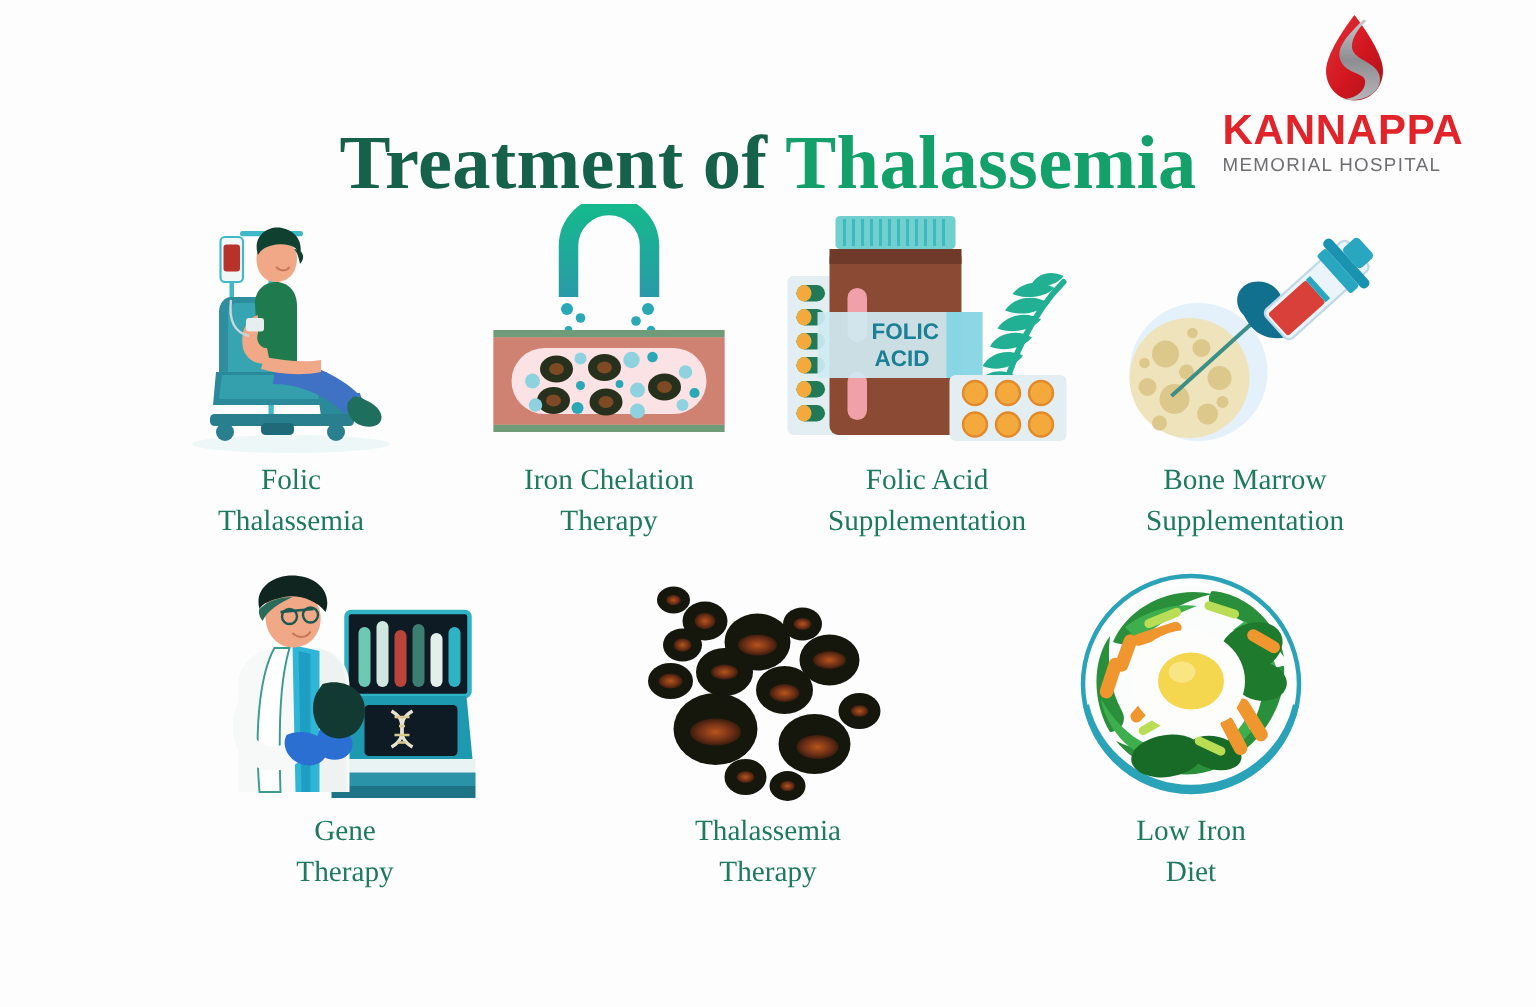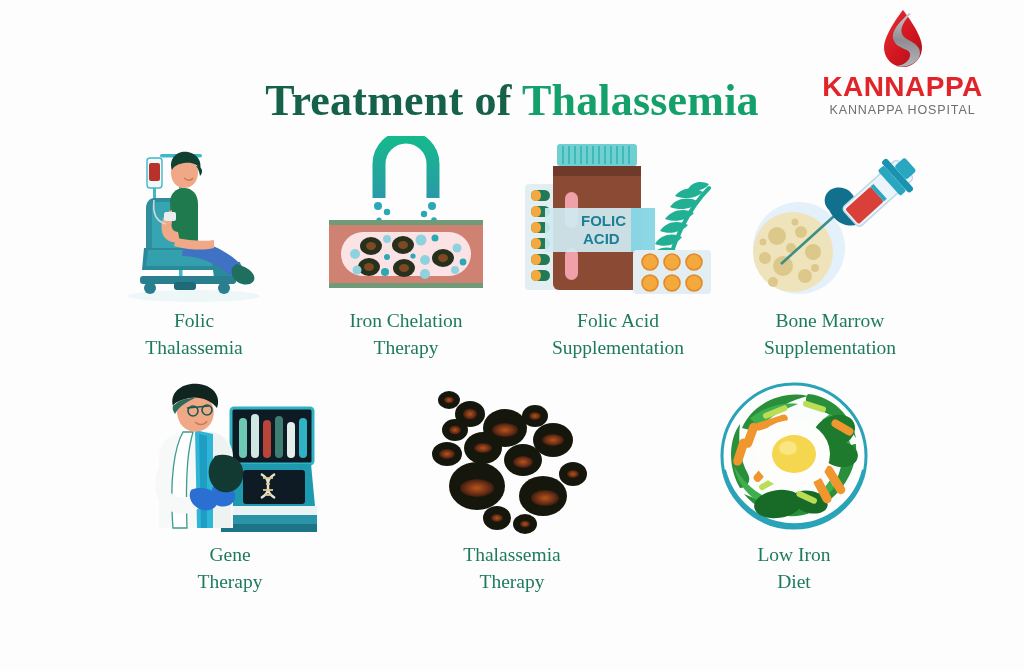--- a/index.html
+++ b/index.html
@@ -14,21 +14,20 @@
     overflow: hidden;
     position: relative;
   }
 
   
   .logo {
     position: absolute;
     top: 8px;
     right: 34px;
     width: 175px;
-    text-align: center;
   }
   .logo-mark {
     width: 70px;
     height: 62px;
     margin: 0 auto 2px auto;
     position: relative;
   }
   .logo-name {
     font-family: "Liberation Sans", sans-serif;
     font-weight: bold;
@@ -45,21 +44,21 @@
     margin-top: 2px;
   }
 
   
   .title {
     position: absolute;
     top: 46px;
     left: 0;
     width: 1024px;
     text-align: center;
-    font-size: 44px;
+    font-size: 51px;
     font-weight: bold;
     letter-spacing: 0.2px;
   }
   .title .t1 { color: #16614a; }
   .title .t2 { color: #13a06a; }
 
   
   .row {
     position: absolute;
     display: flex;
@@ -114,21 +113,21 @@
           <stop offset="50%" stop-color="#8d8d92"></stop>
           <stop offset="100%" stop-color="#b4b4b9"></stop>
         </linearGradient>
       </defs>
       <path d="M35 2 C35 2 16 26 16 39 C16 51 25 59 35 59 C45 59 54 51 54 39 C54 26 35 2 35 2 Z" fill="url(#dropG)"></path>
       <path d="M41 5 C30 16 22 24 26 33 C30 42 44 40 42 48 C41 54 34 58 27 58 C38 61 52 55 52 45 C52 34 37 33 34 26 C31.5 20 37 11 43 6 Z" fill="url(#swirlG)"></path>
       <path d="M35 2 C35 2 27 12 22 22 C26 14 32 7 35 2 Z" fill="#e8474d" opacity="0.7"></path>
     </svg>
   </div>
   <div class="logo-name">KANNAPPA</div>
-  <div class="logo-sub">KANNAPPA HOSPITAL</div>
+  <div class="logo-sub">MEMORIAL HOSPITAL</div>
 </div>
 
 <h1 class="title">
   <span class="t1">Treatment of </span><span class="t2">Thalassemia</span>
 </h1>
 
 <div class="row row-1">
 
   <div class="card">
     <div class="art">

